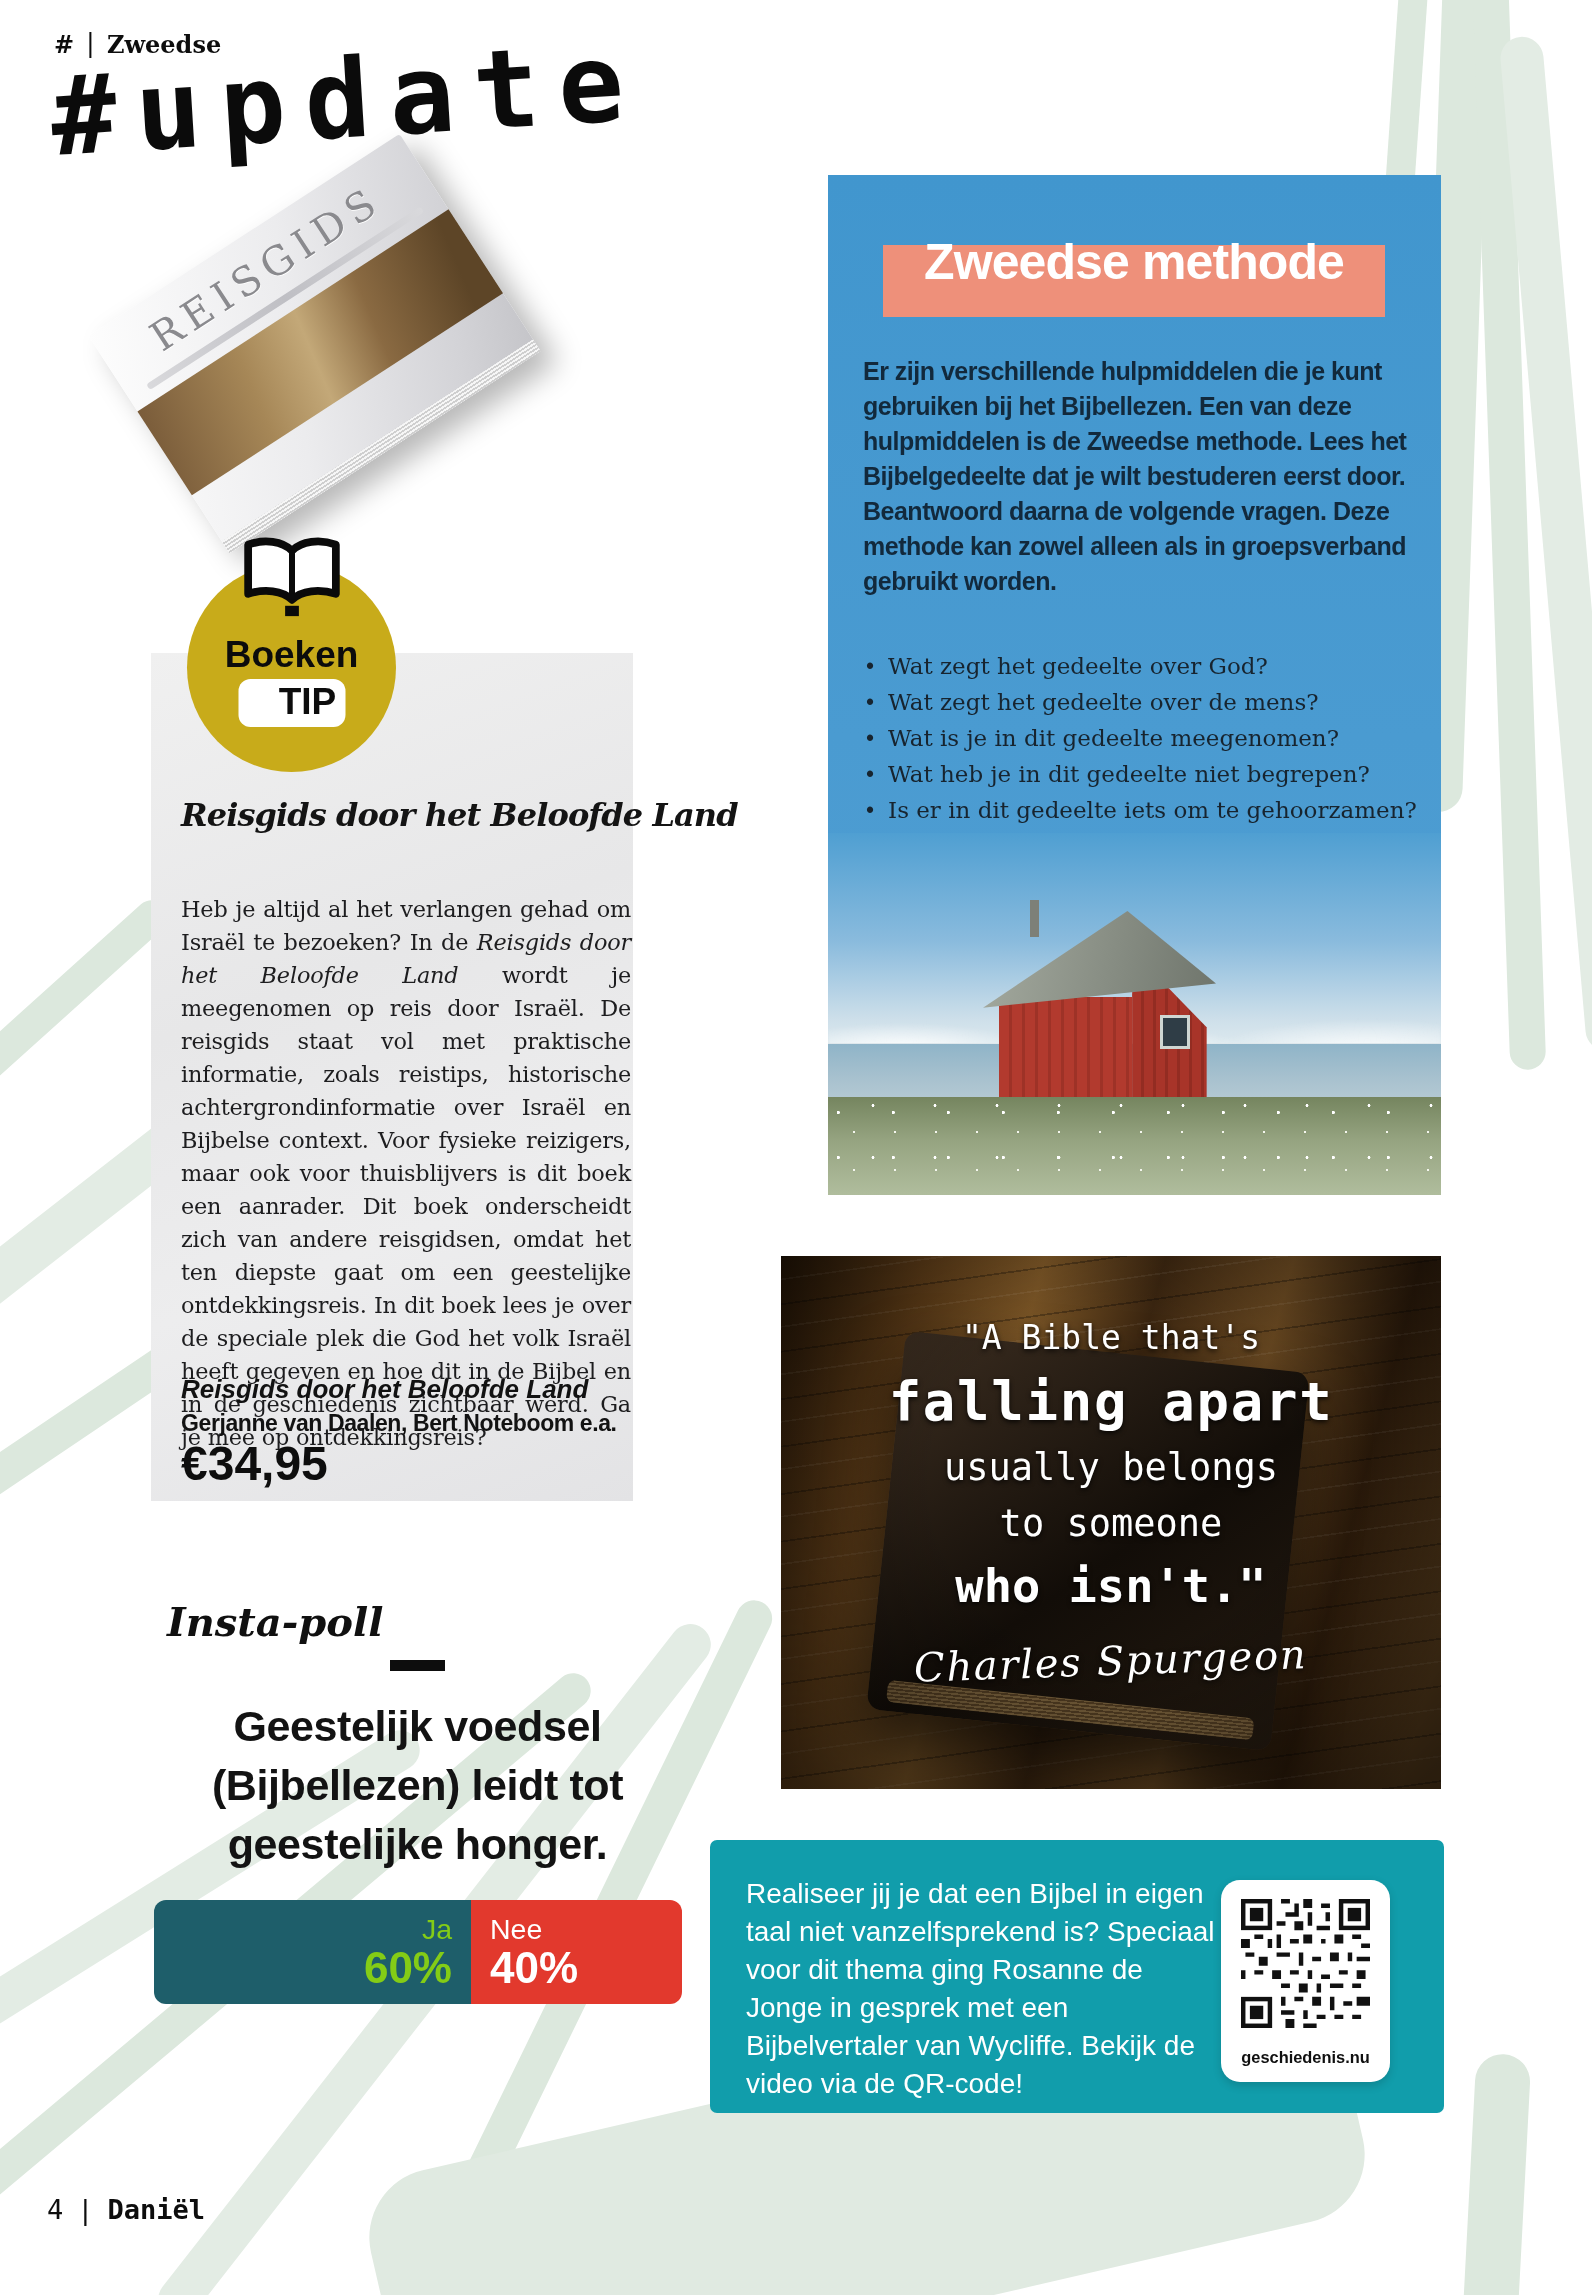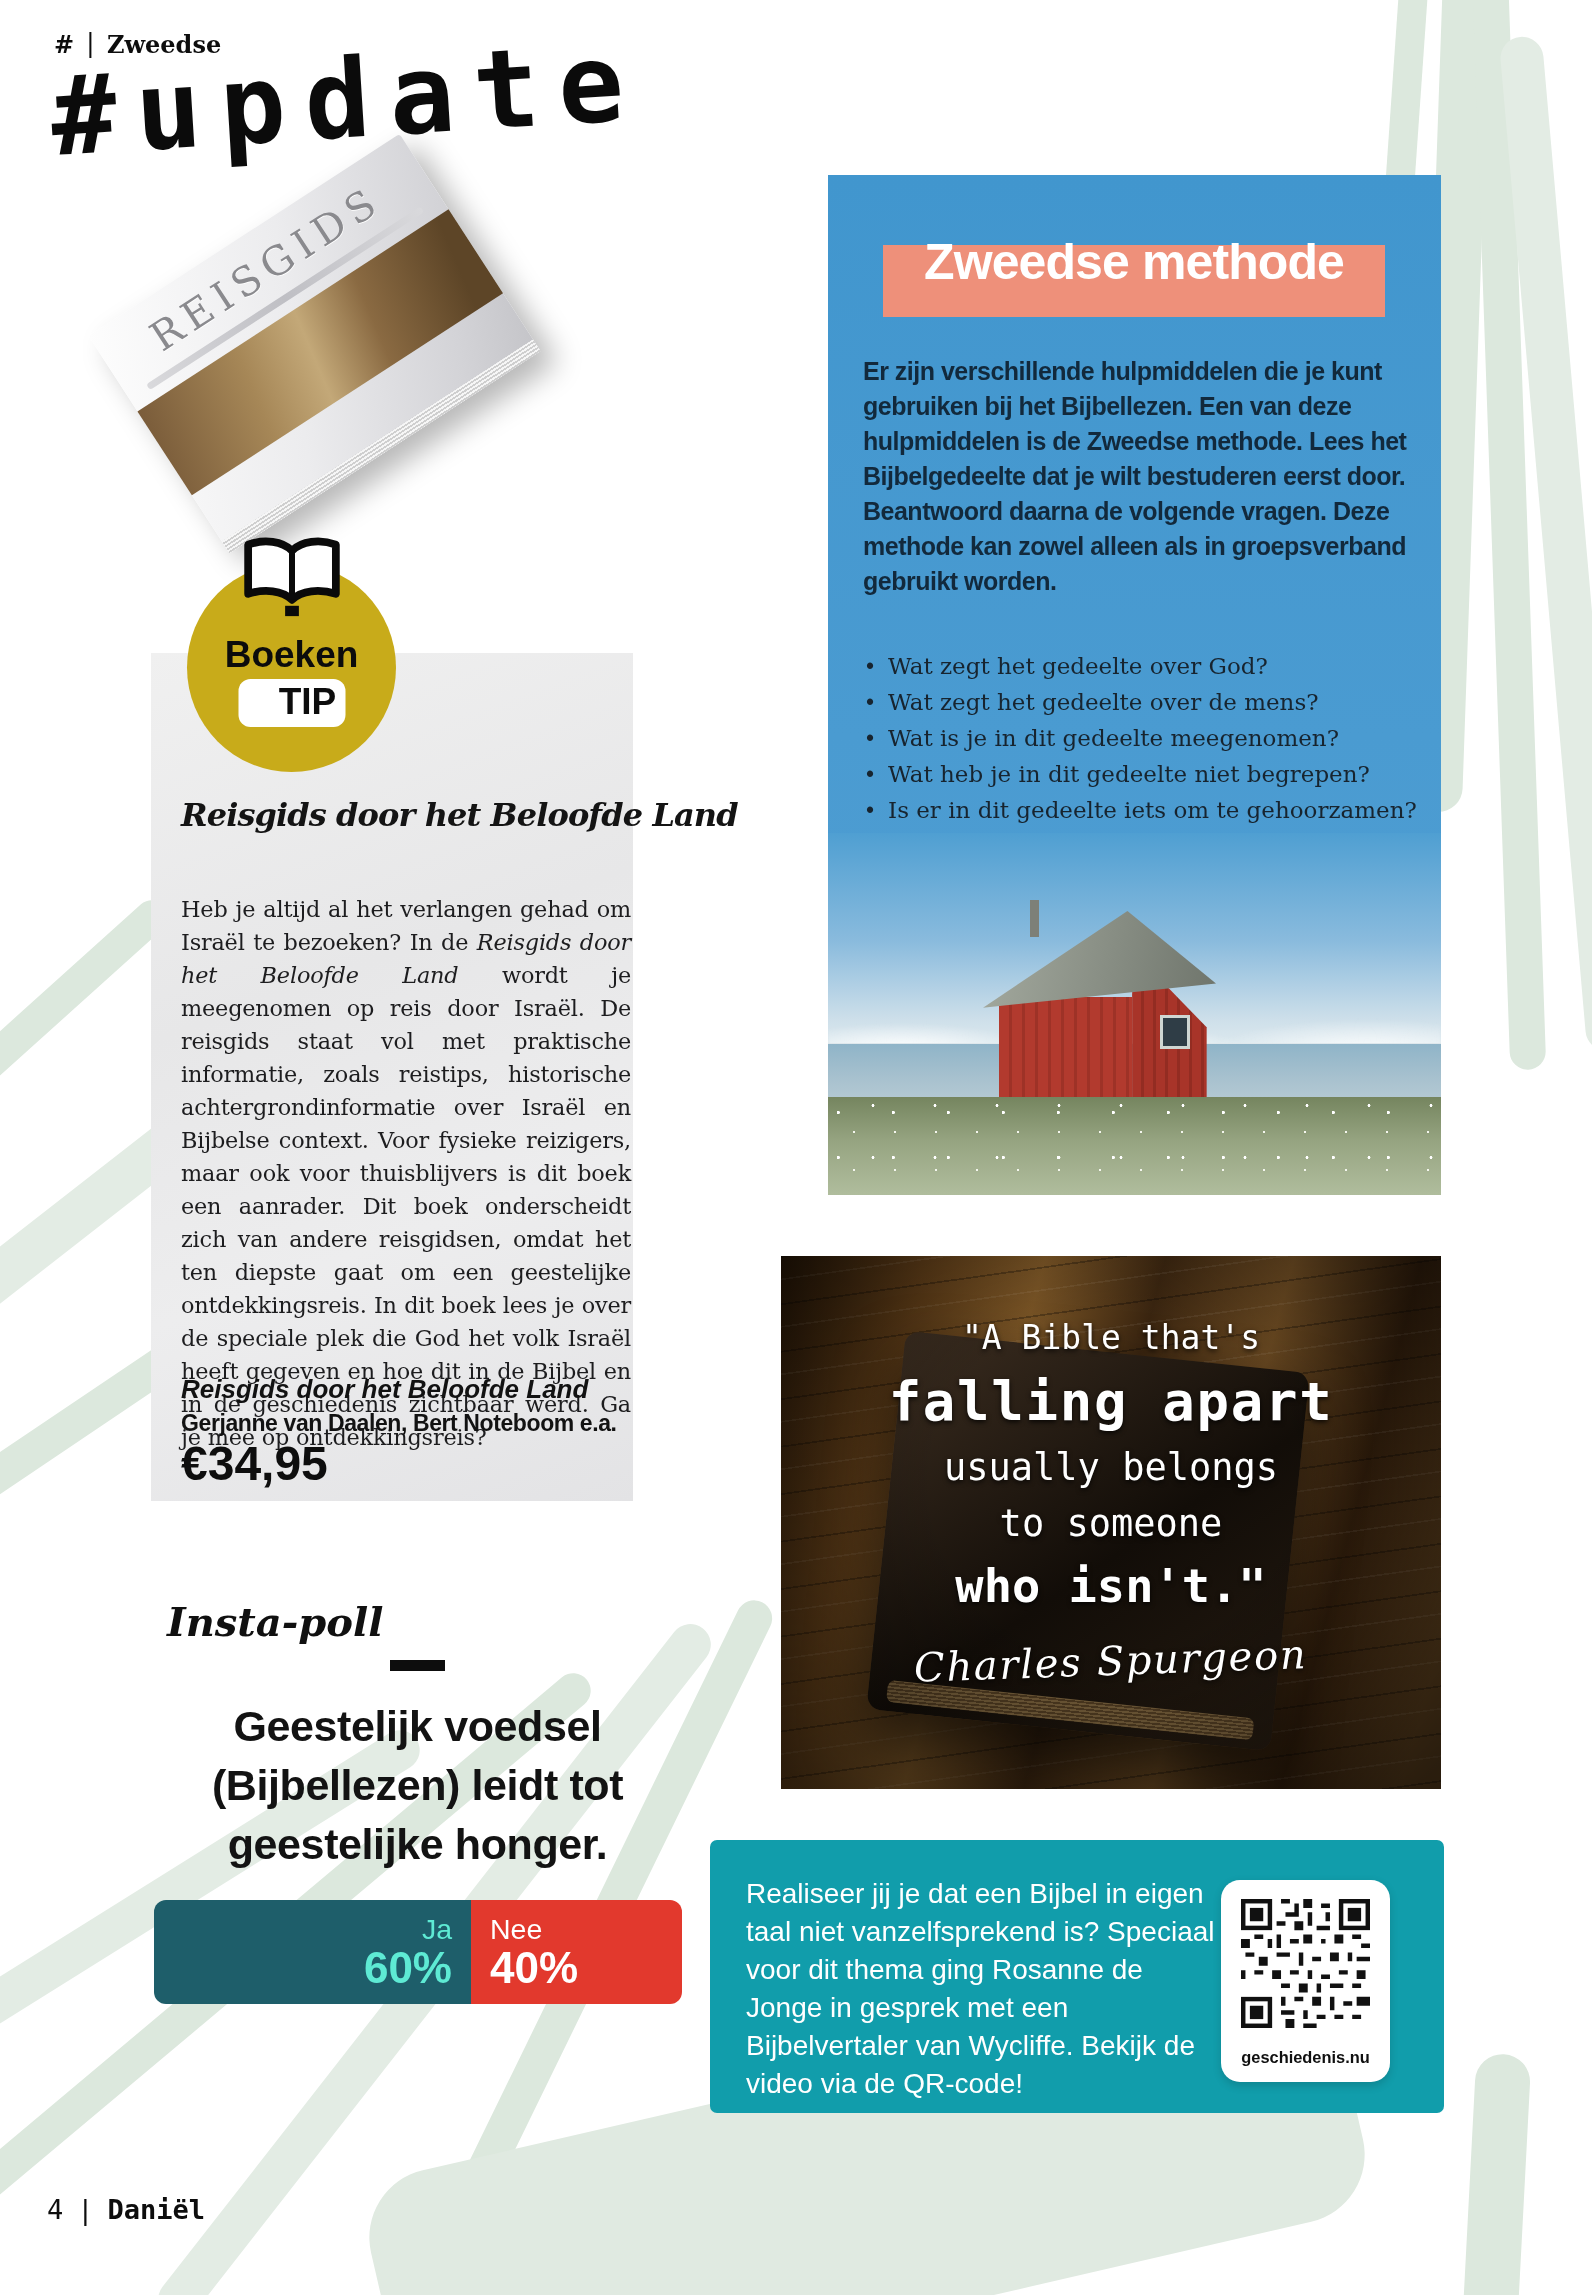--- a/index.html
+++ b/index.html
@@ -122,21 +122,21 @@
   .ql5{font-size:47px;font-weight:bold;}
   .qauthor{margin-top:12px;font-family:"DejaVu Serif",serif;font-style:italic;font-size:40px;
          letter-spacing:1.7px;transform:rotate(-2deg);}
   
   .poll-label{position:absolute;left:167px;top:1598px;width:501px;text-align:left;z-index:2;
          font-family:"DejaVu Serif",serif;font-weight:bold;font-style:italic;font-size:40px;color:#101010;}
   .poll-divider{position:absolute;left:390px;top:1660px;width:55px;height:11.2px;background:#0d0d0d;z-index:2;}
   .poll-statement{position:absolute;left:167px;top:1697px;width:501px;text-align:center;z-index:2;
          font-weight:bold;font-size:43px;line-height:59px;color:#131313;letter-spacing:-0.4px;}
   .poll-bar{position:absolute;left:154px;top:1900px;width:528px;height:104px;display:flex;z-index:2;}
-  .poll-yes{width:317px;background:#1e5e6a;border-radius:12px 0 0 12px;color:#5eead4;
+  .poll-yes{width:317px;background:#1e5e6a;border-radius:12px 0 0 12px;color:#84cc16;
          display:flex;flex-direction:column;justify-content:center;align-items:flex-end;padding-right:19px;box-sizing:border-box;}
   .poll-no{width:211px;background:#e2392d;border-radius:0 12px 12px 0;color:#fff;
          display:flex;flex-direction:column;justify-content:center;align-items:flex-start;padding-left:19px;box-sizing:border-box;}
   .opt-label{font-size:28.5px;line-height:31px;}
   .opt-value{font-weight:bold;font-size:44px;line-height:45px;}
   
   .video{position:absolute;left:710px;top:1840px;width:734px;height:273px;background:#119dab;
          border-radius:7px;z-index:2;}
   .video-text{position:absolute;left:36px;top:35px;width:473px;color:#fff;font-size:28px;line-height:38px;}
   .qr-card{position:absolute;left:511px;top:40px;width:169px;height:202px;background:#fff;border-radius:19px;

